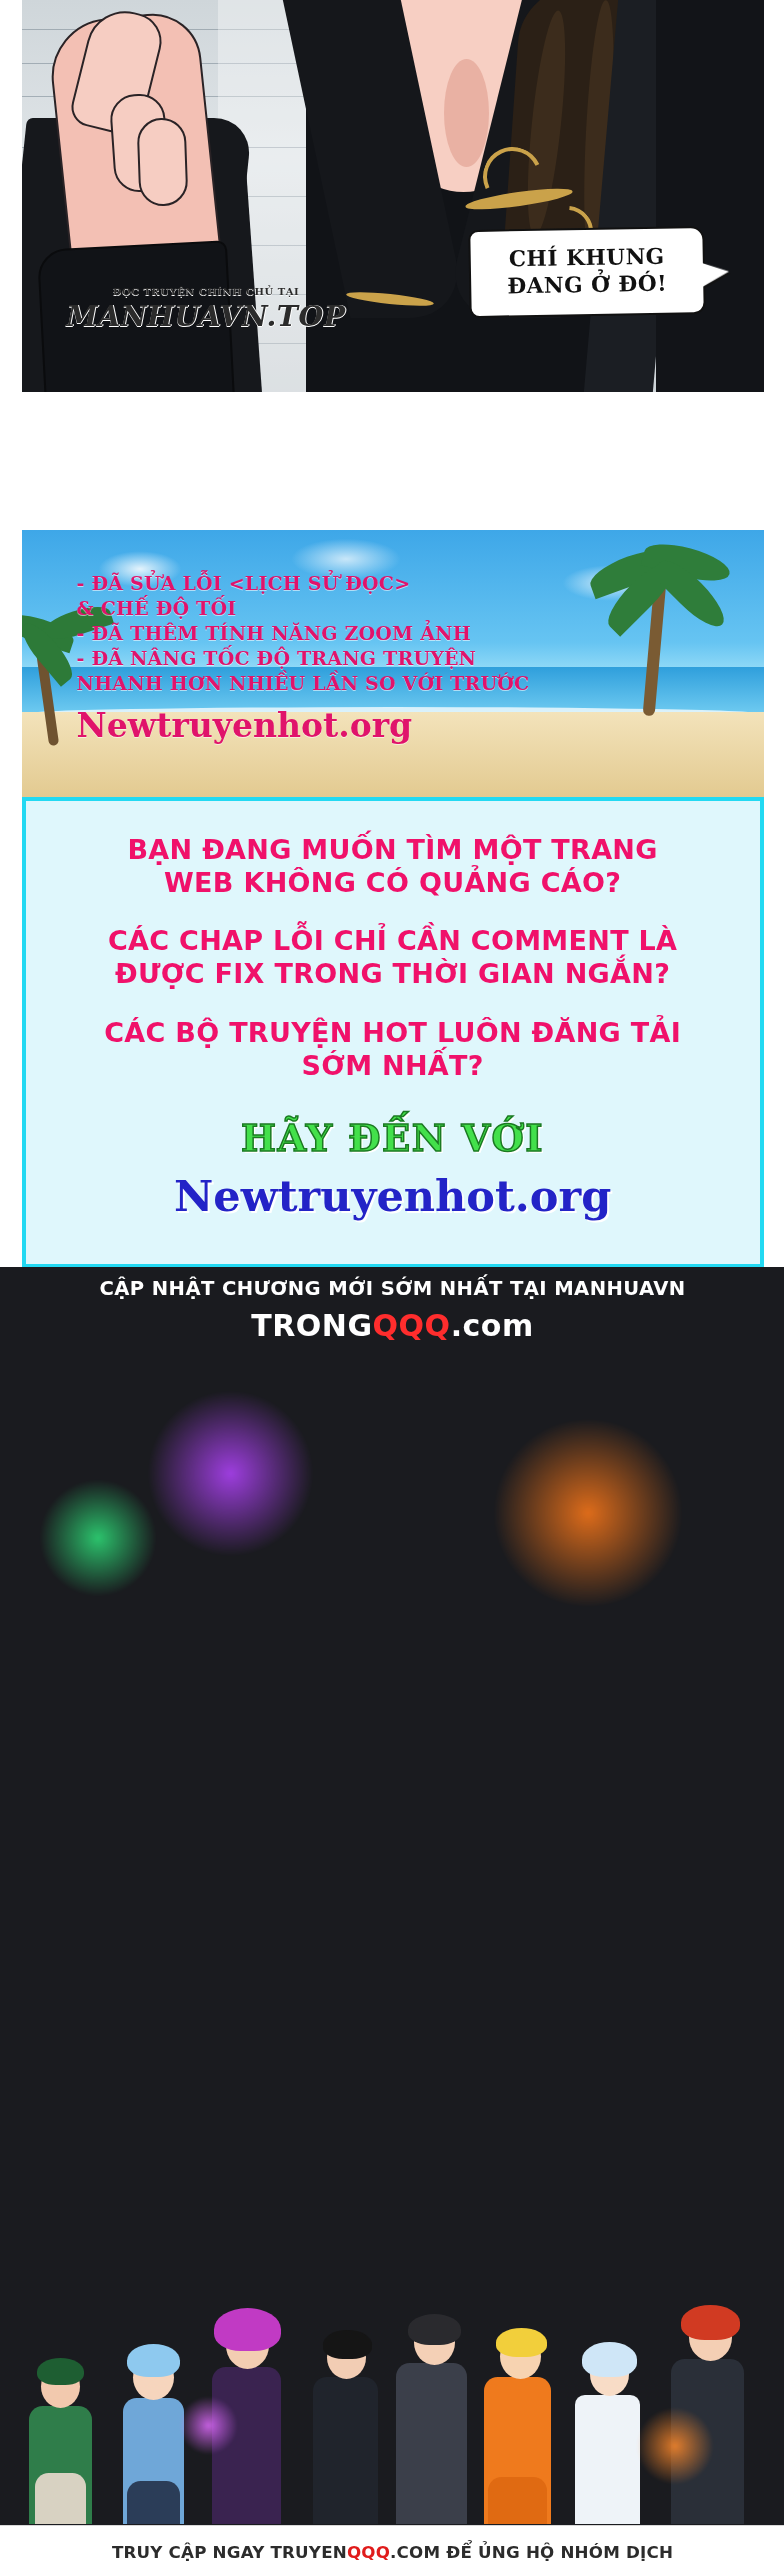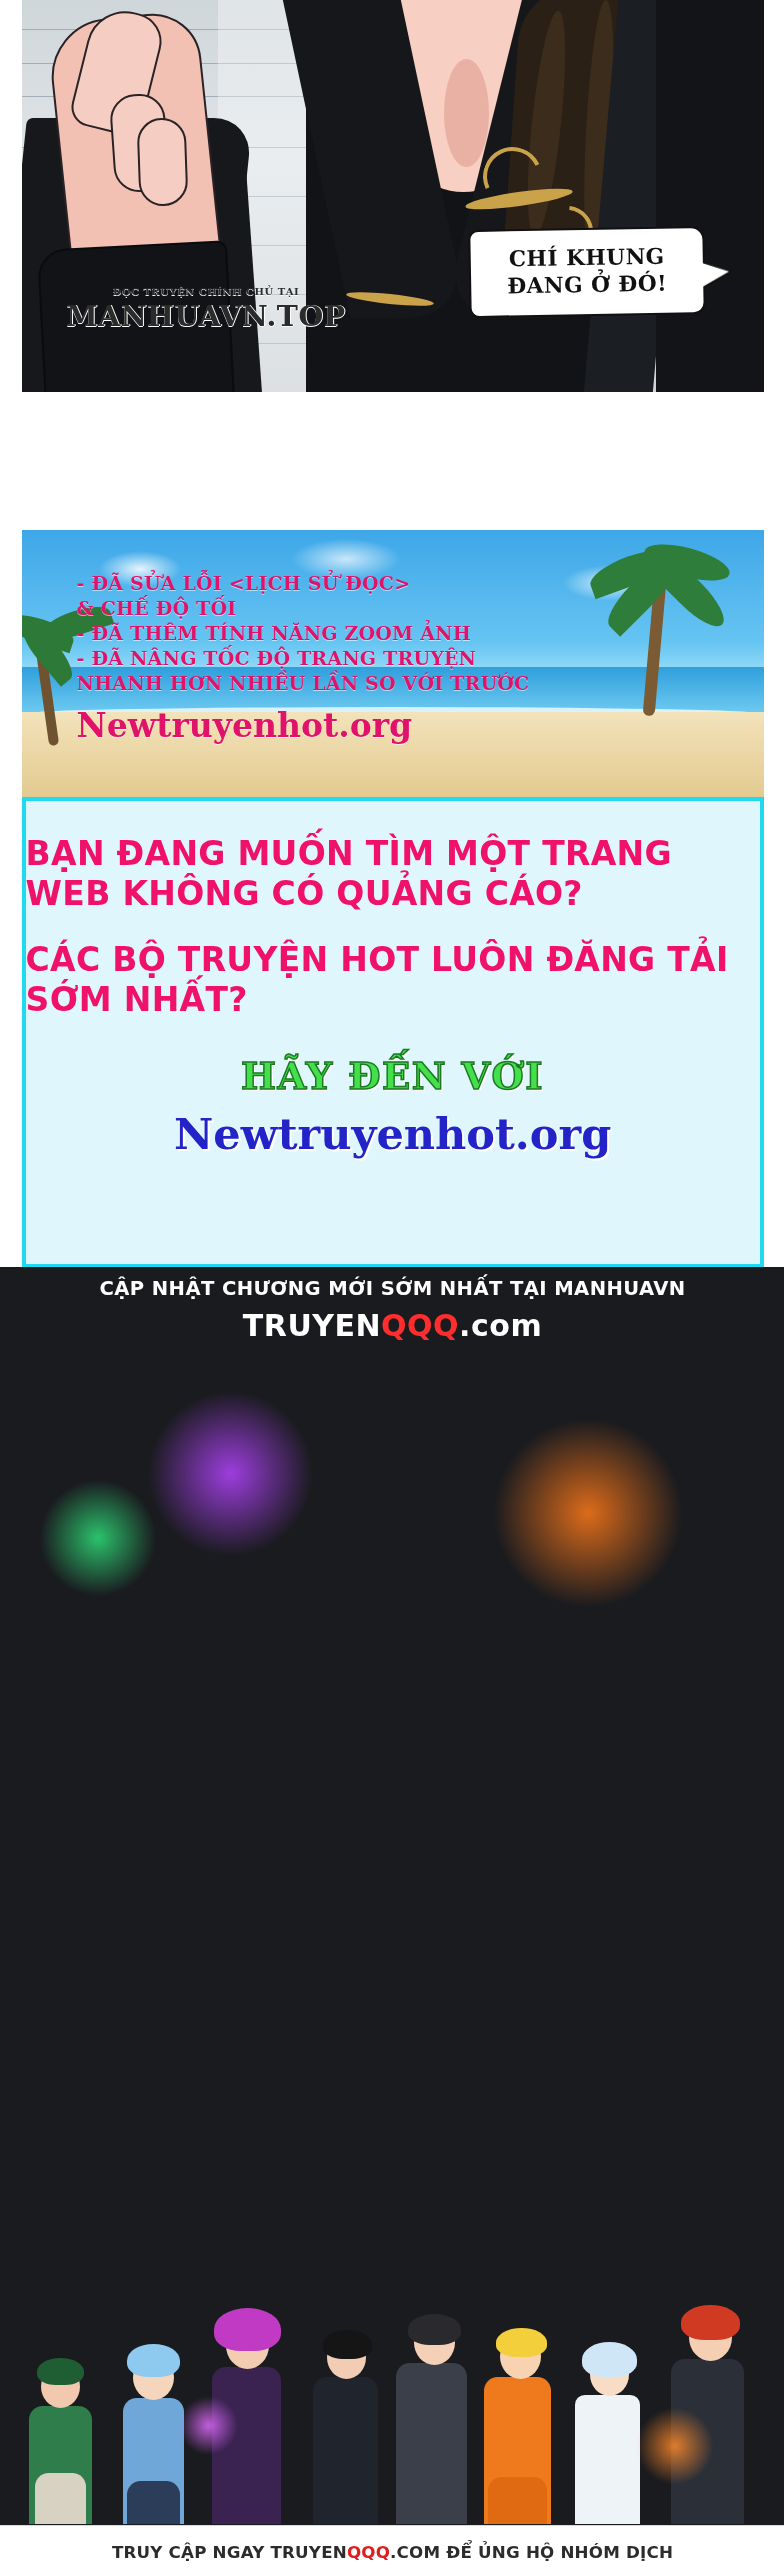--- a/index.html
+++ b/index.html
@@ -251,20 +251,21 @@
     font-weight: bold;
     letter-spacing: 0.5px;
     text-shadow: 0 1px 0 #fff;
   }
   .wm .wm-main {
     margin-top: 2px;
     font-size: 28.4px;
     font-weight: bold;
     letter-spacing: 0.5px;
     text-shadow: 0 1px 0 #fff, 1px 0 0 #fff;
+    font-style: italic;
   }
 
   
   .gap { position: absolute; left:0; top:392px; width:785px; height:137px; background:#fff; }
 
   
   .ad-beach {
     position: absolute;
     left: 21.6px;
     top: 530px;
@@ -346,22 +347,23 @@
     width: 742px;
     height: 471px;
     background: #dff7fc;
     border: 4.9px solid #22d9f2;
     box-sizing: border-box;
   }
   .ad-cyan .line {
     color: #f0116a;
     font-family: "DejaVu Sans", sans-serif;
     font-weight: bold;
-    font-size: 33px;
+    font-size: 27px;
     line-height: 1.22;
+    text-align: center;
     letter-spacing: 0.3px;
   }
   .q-block { margin-top: 25.5px; }
   .q-block:first-of-type { margin-top: 33px; }
   .hay-den {
     margin-top: 33px;
     text-align: center;
     font-family: "DejaVu Serif", serif;
     font-weight: bold;
     font-size: 37px;
@@ -549,32 +551,34 @@
     <div>- ĐÃ THÊM TÍNH NĂNG ZOOM ẢNH</div>
     <div>- ĐÃ NÂNG TỐC ĐỘ TRANG TRUYỆN</div>
     <div>NHANH HƠN NHIỀU LẦN SO VỚI TRƯỚC</div>
     <div class="ad-beach-url">Newtruyenhot.org</div>
   </div>
 </div>
 
 <div class="ad-cyan">
   <div class="q-block line" style="white-space:pre-line;">BẠN ĐANG MUỐN TÌM MỘT TRANG
 WEB KHÔNG CÓ QUẢNG CÁO?</div>
+  <div class="q-block line" style="white-space:pre-line;">CÁC CHAP LỖI CHỈ CẦN COMMENT LÀ
+ĐƯỢC FIX TRONG THỜI GIAN NGẮN?</div>
   <div class="q-block line" style="white-space:pre-line;">CÁC BỘ TRUYỆN HOT LUÔN ĐĂNG TẢI
 SỚM NHẤT?</div>
 
   <div class="hay-den">HÃY ĐẾN VỚI</div>
   <div class="big-url">Newtruyenhot.org</div>
 
 </div>
 
 <div class="banner">
   <div class="banner-head">CẬP NHẬT CHƯƠNG MỚI SỚM NHẤT TẠI MANHUAVN</div>
   <div class="banner-brand">
-    <span class="dom">TRUYEN</span><span class="qqq">QQQ</span><span class="dom">.com</span>
+    <span class="dom">TRONG</span><span class="qqq">QQQ</span><span class="dom">.com</span>
   </div>
 
   <div class="chars">
 
     <div class="glow" style="left:147px; top:29px; width:167px; height:167px; background:radial-gradient(circle, #b444ff 0%, rgba(180,68,255,0) 70%);"></div>
     <div class="glow" style="left:490px; top:59px; width:196px; height:186px; background:radial-gradient(circle, #ff7a1a 0%, rgba(255,122,26,0) 70%);"></div>
     <div class="glow" style="left:39px; top:118px; width:118px; height:118px; background:radial-gradient(circle, #2fe07a 0%, rgba(47,224,122,0) 70%);"></div>
 
     <div class="char" style="left:5.9px; width:108px; height:177px;">
       <div class="ch-body" style="left:23.5px; width:63px; height:118px; background:#2f7d4a;"></div>

